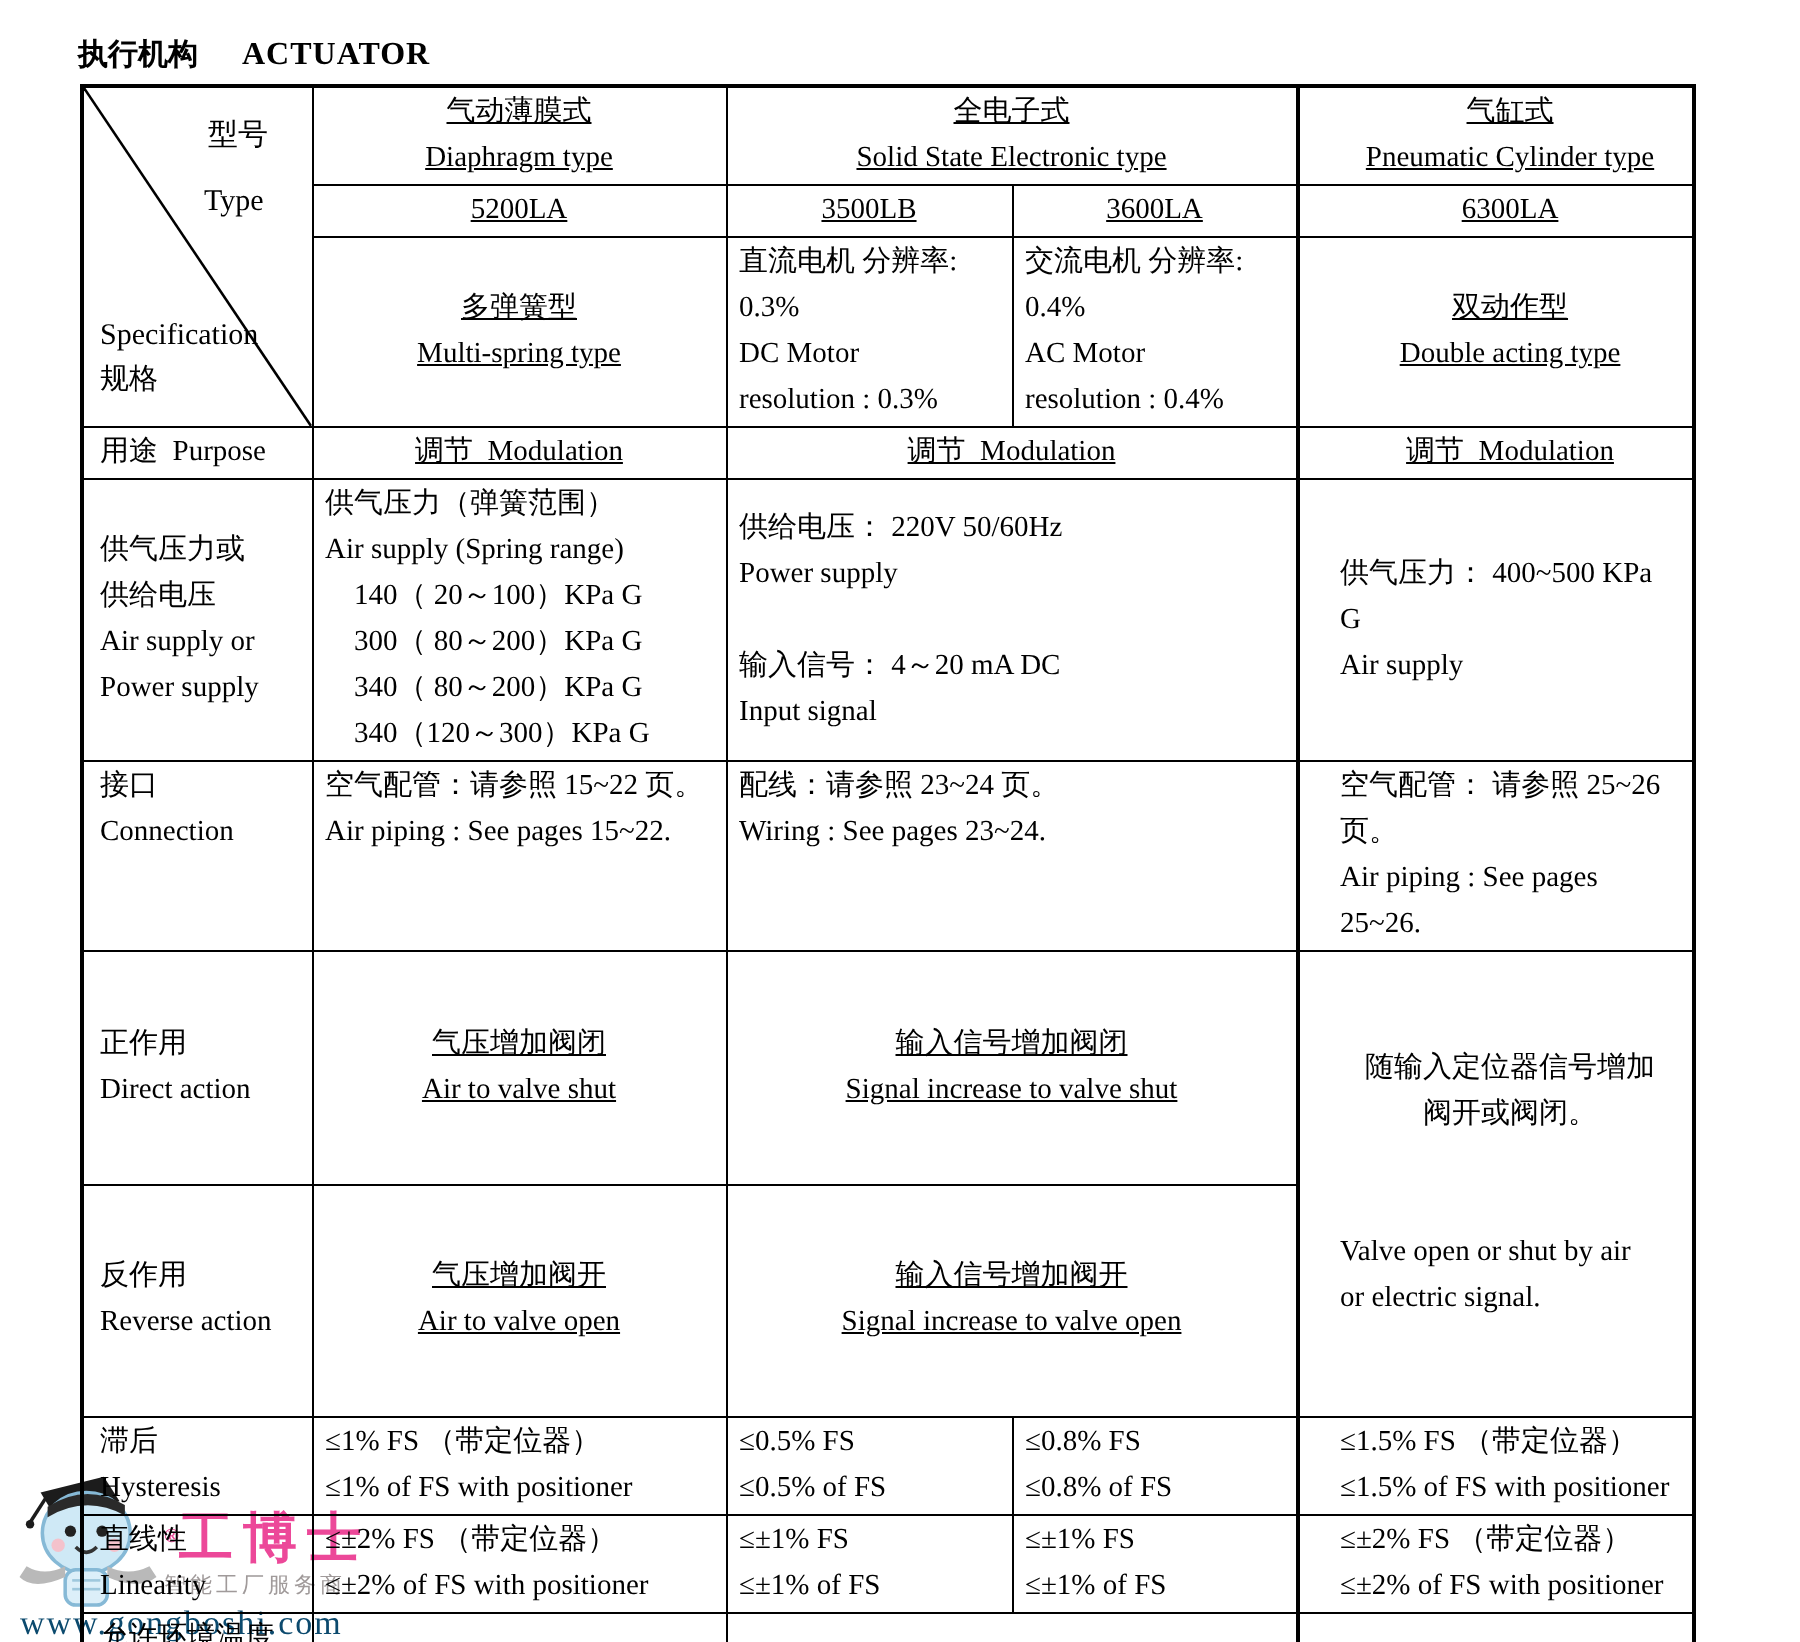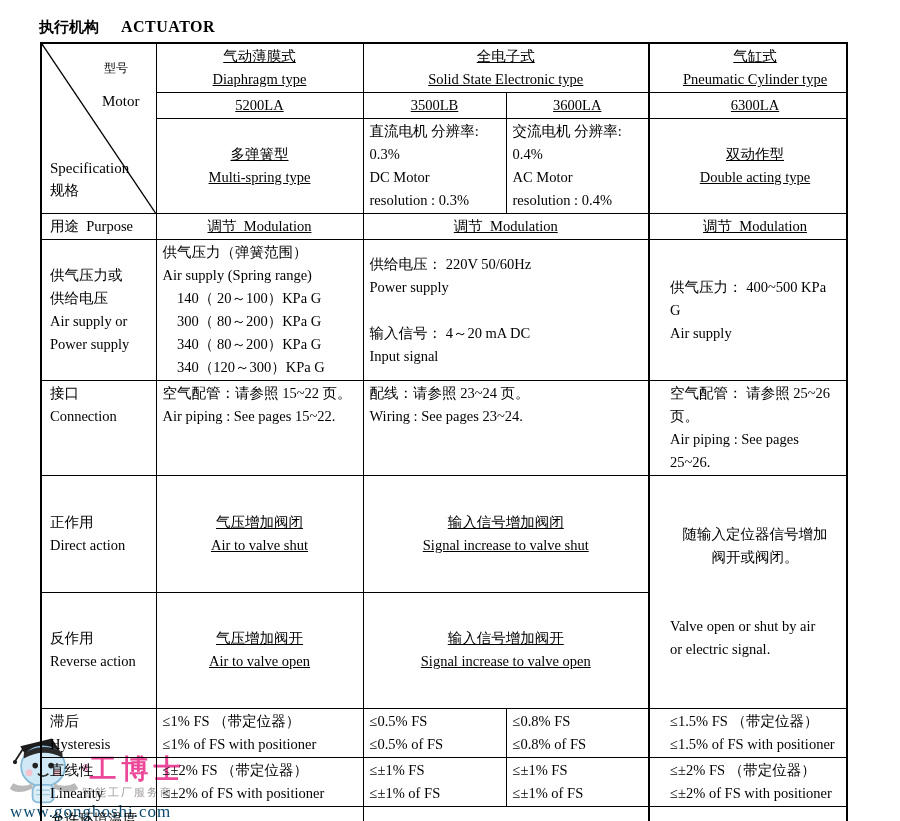--- a/index.html
+++ b/index.html
@@ -27,21 +27,21 @@
     white-space:pre-wrap; vertical-align:middle; overflow:hidden;
   }
   .ctr { text-align:center;text-decoration:underline; }
   .lft { text-align:left; }
   .top { vertical-align:top; }
   .thickL { border-left-width:2px !important;padding-left:20px; }
   .lab { padding-left:8px; }
 
   td.corner { position:relative; padding:0; }
   .corner svg { position:absolute; left:0; top:0; width:100%; height:100%; }
-  .corner .t1 { position:absolute; left:62px; top:13px;  font-size:12px; }
+  .corner .t1 { position:absolute; left:62px; top:13px;  font-size:15px; }
   .corner .t2 { position:absolute; left:60px; top:46px;  font-size:15px; }
   .corner .t3 { position:absolute; left:8px;  top:88px;  font-size:14.5px;margin-top:47px; }
   .corner .t4 { position:absolute; left:8px;  top:113px; font-size:15px; }
 
   .dual .zh { display:block; text-align:center; }
   .dual .en { display:block; text-align:left; }
 
   
   .watermark {
     position:absolute; left:4px; top:734px; width:200px; z-index:0;
@@ -77,21 +77,21 @@
       <col style="width:198px">
   </colgroup>
 
   <tbody>
       <tr style="height:47px">
     <td class="corner" rowspan="3">
       <svg viewBox="0 0 115 139" preserveAspectRatio="none">
         <line x1="0" y1="0" x2="115" y2="139" stroke="#000" stroke-width="1.2"></line>
       </svg>
       <span class="t1">型号</span>
-      <span class="t2">Motor</span>
+      <span class="t2">Type</span>
       <span class="t3">规格</span>
       <span class="t4">Specification</span>
     </td>
     <td class="ctr">气动薄膜式
 Diaphragm type</td>
     <td class="ctr" colspan="2">全电子式
 Solid State Electronic type</td>
     <td class="ctr thickL">气缸式
 Pneumatic Cylinder type</td>
   </tr>

